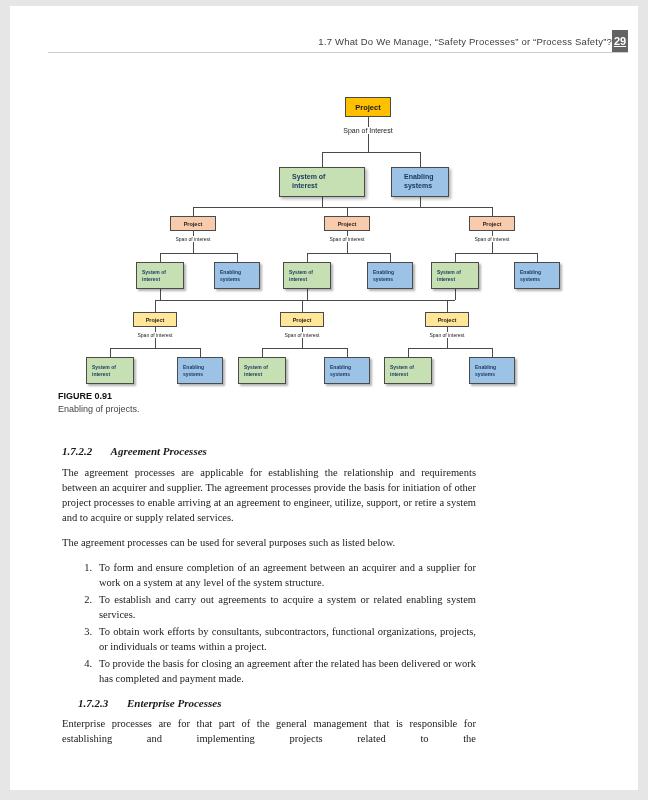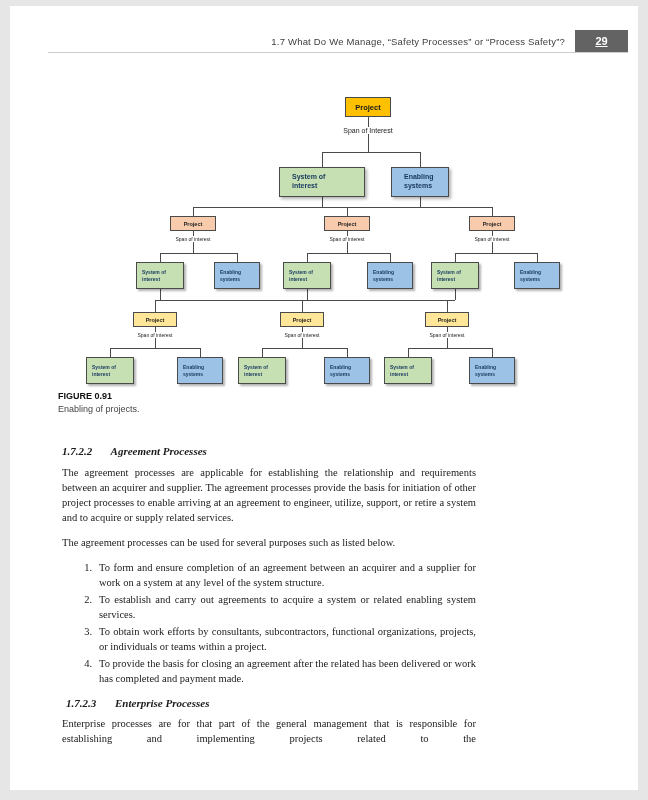--- a/index.html
+++ b/index.html
@@ -3,22 +3,22 @@
 <meta charset="utf-8">
 <style>
   html,body{margin:0;padding:0;}
   body{width:648px;height:800px;background:#e6e6e6;overflow:hidden;position:relative;
        font-family:"Liberation Serif",serif;}
   .page{position:absolute;left:10px;top:6px;width:628px;height:784px;background:#ffffff;}
 
   
   .hdr{position:absolute;left:38px;top:24px;width:580px;height:22px;
        border-bottom:1px solid #cccccc;display:flex;align-items:center;justify-content:flex-end;}
-  .hdr-title{font:9.5px "Liberation Sans",sans-serif;color:#3d3d3d;margin-right:10px;letter-spacing:.2px;}
-  .pagenum{width:53px;height:22px;background:var(--page-number-bg,#636363);color:#fff;
+  .hdr-title{font:9.5px "Liberation Sans",sans-serif;color:#3d3d3d;margin-right:0;letter-spacing:.2px;}
+  .pagenum{width:16px;height:22px;background:var(--page-number-bg,#636363);color:#fff;
        font:bold 11px "Liberation Sans",sans-serif;display:flex;align-items:center;justify-content:center;text-decoration:underline;}
 
   
   .figure{position:absolute;left:40px;top:84px;width:560px;height:300px;}
   .connectors{position:absolute;left:0;top:0;}
   .connectors path{stroke:var(--line,#4a4a4a);stroke-width:1;fill:none;}
   .nb{position:absolute;box-sizing:border-box;display:flex;align-items:center;justify-content:center;
       text-align:left;font-family:"Liberation Sans",sans-serif;font-weight:bold;
       border:1px solid #4a4a4a;color:#1a1a1a;}
   .proj-top{background:var(--project-top,#FFC000);font-size:7.5px;}
@@ -34,21 +34,21 @@
 
   
   .figcap{position:absolute;left:48px;top:385px;font-family:"Liberation Sans",sans-serif;}
   .figcap .lbl{font-weight:bold;font-size:9px;color:#111;}
   .figcap .txt{font-size:9px;color:#444;margin-top:3px;}
 
   
   .content{position:absolute;left:52px;top:438px;width:414px;font-size:10.5px;line-height:15px;color:#1a1a1a;}
   h3.sec{font-size:11px;font-style:italic;font-weight:bold;margin:0 0 6px;font-family:"Liberation Serif",serif;}
   h3.sec .sec-num{margin-right:16px;}
-  h3.sec2{margin:2px 4px 5px;}
+  h3.sec2{margin:2px 16px 5px;}
   p.para{margin:0 0 10px;text-align:justify;}
   p.cont{text-align-last:justify;}
   .list{margin:2px 0 10px;}
   .li{display:flex;margin-bottom:2px;}
   .li .num{flex:none;width:30px;text-align:right;padding-right:7px;}
   .li .txt{flex:1;text-align:justify;}
 </style>
 </head>
 <body>
 

